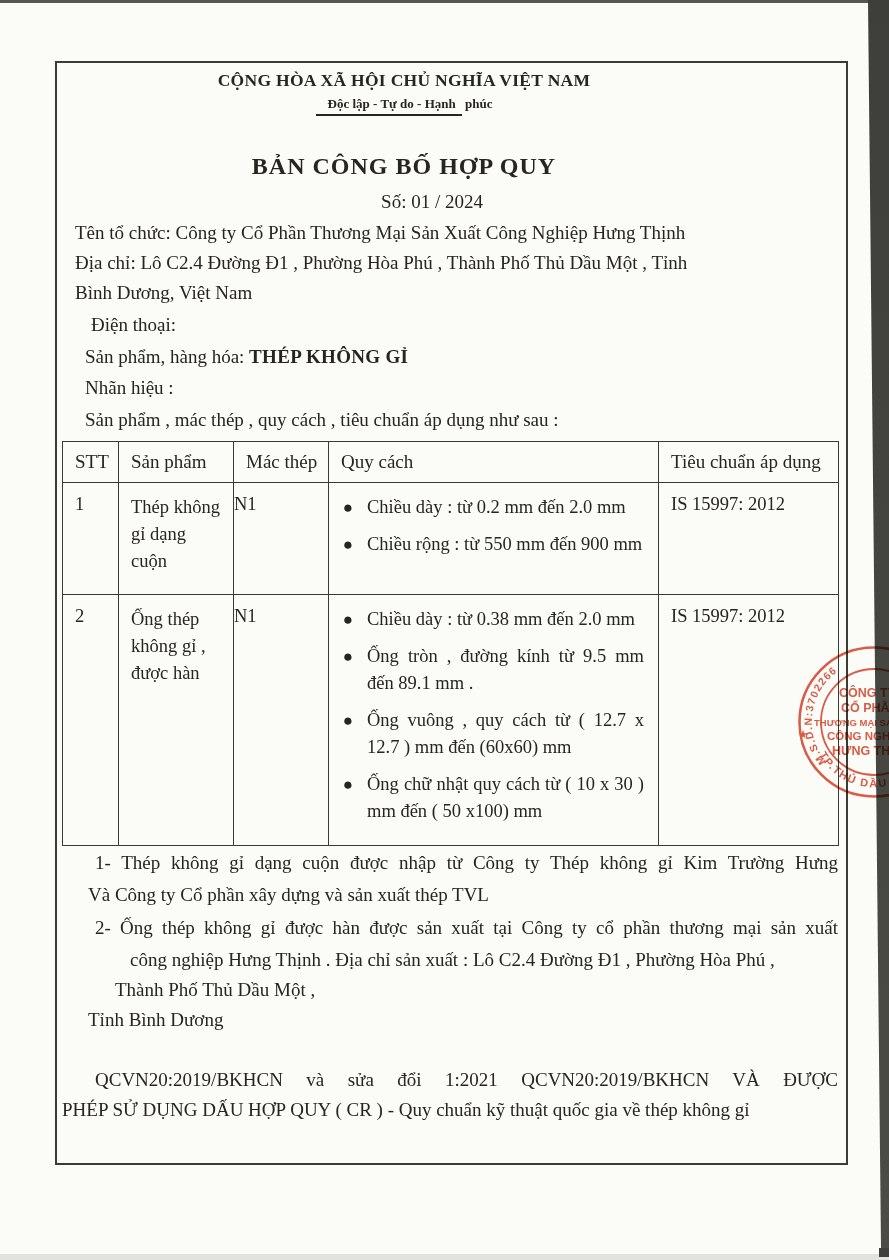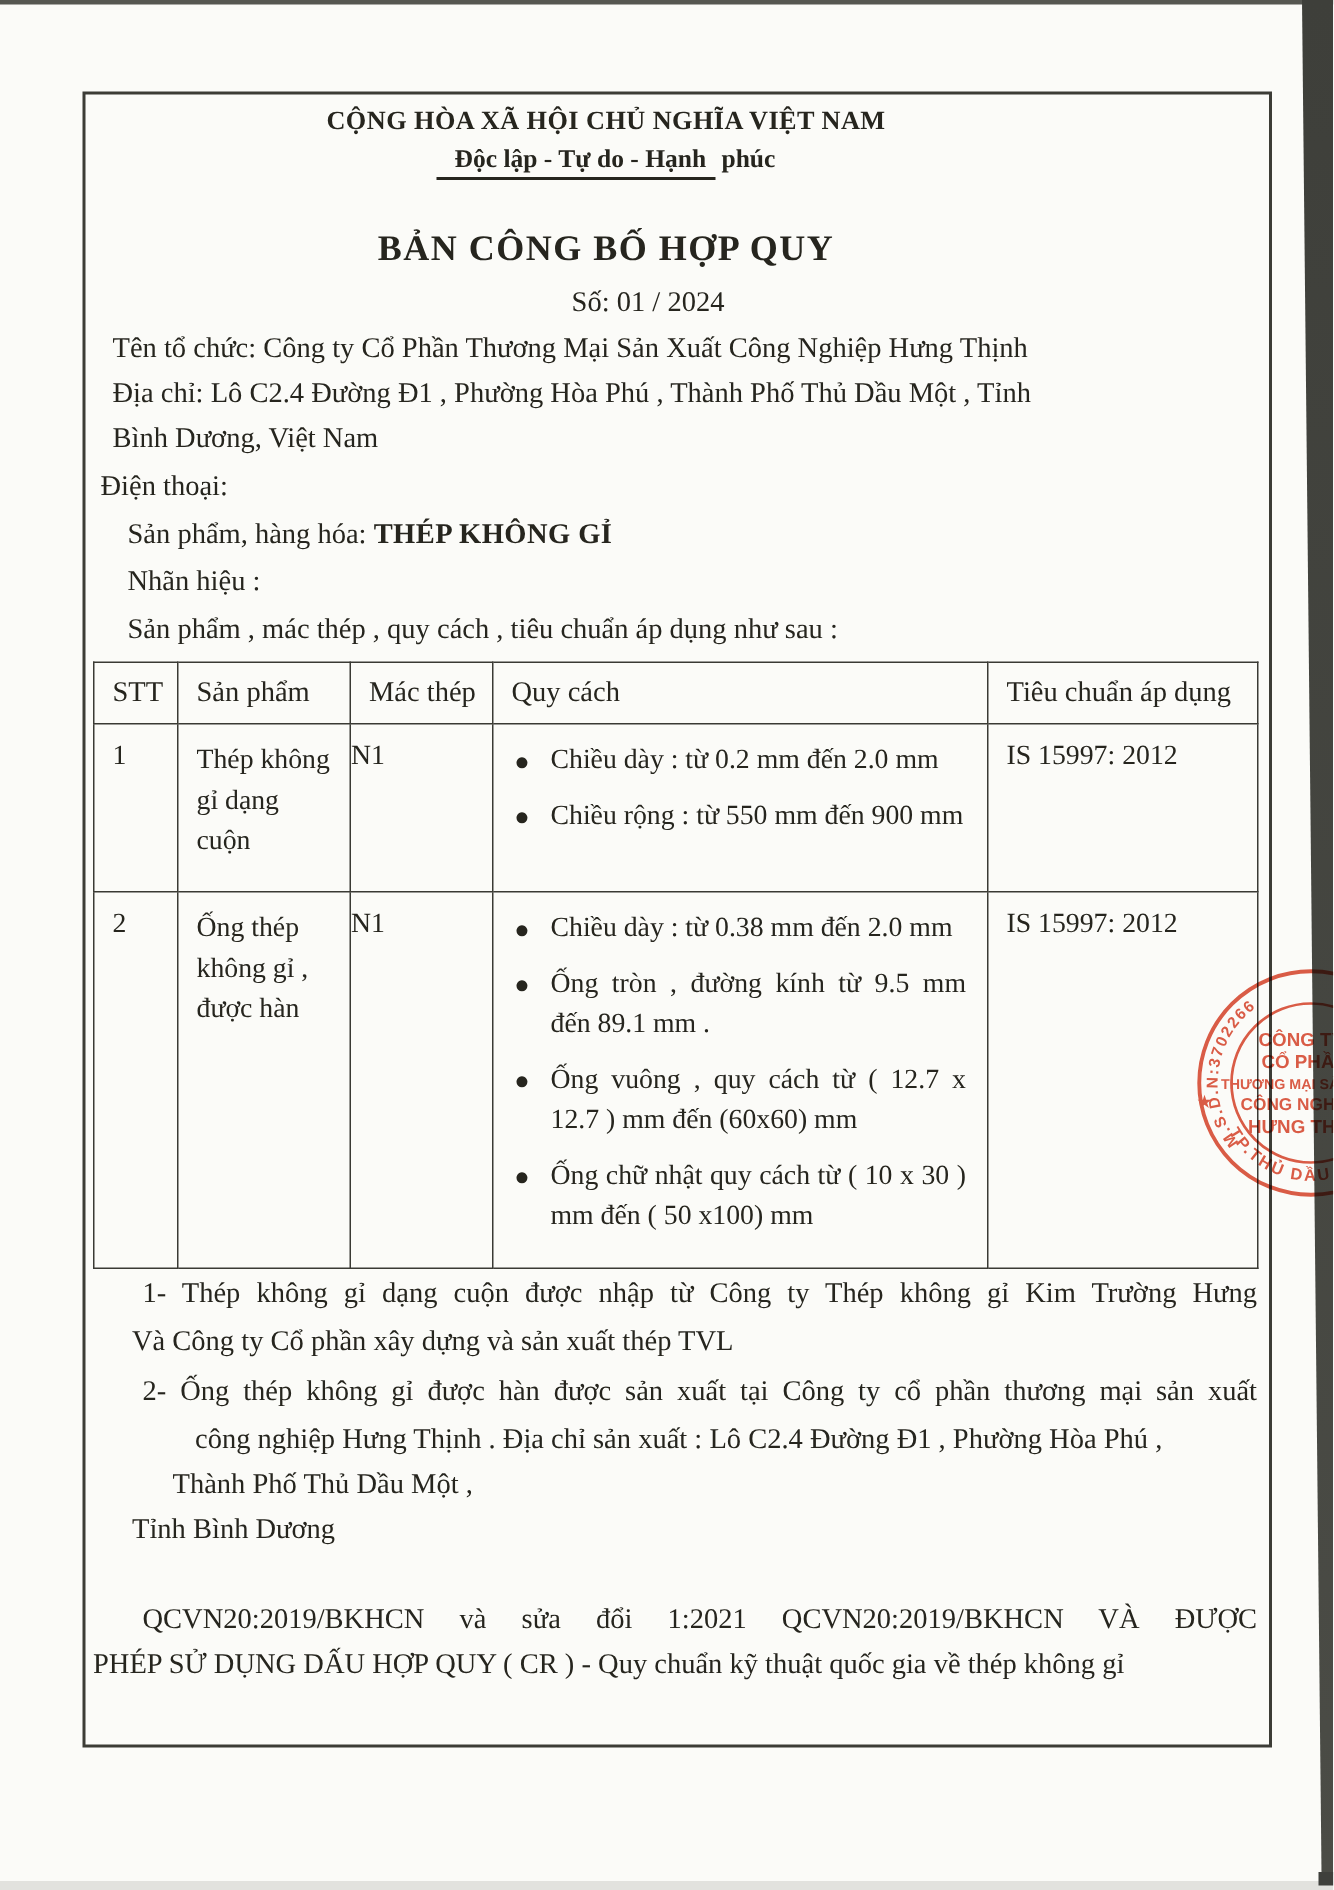--- a/index.html
+++ b/index.html
@@ -18,30 +18,30 @@
   .edge-bottom{position:absolute;left:0;top:1254px;width:889px;height:6px;background:#e2e2de;}
   .edge-nub{position:absolute;left:879px;top:1248px;width:10px;height:9px;background:#3f403c;}
 
   .doc-border{
     position:absolute;left:55px;top:61px;width:789px;height:1100px;
     border:2px solid #3c3c36;
   }
 
   .center-line{position:absolute;left:55px;width:698px;text-align:center;}
   .nat-title{top:70px;font-size:17.5px;font-weight:bold;letter-spacing:.3px;}
-  .motto{top:96px;font-size:17px;font-weight:bold;}
+  .motto{top:96px;font-size:13px;font-weight:bold;}
   .motto-u{display:inline-block;border-bottom:2px solid #26251e;padding:0 6px 2px 12px;}
   .doc-title{top:153px;font-size:24px;font-weight:bold;letter-spacing:1px;}
   .doc-no{top:191px;font-size:19px;padding-left:28px;}
 
   .bodyline{position:absolute;font-size:19px;white-space:nowrap;}
   .org{left:75px;top:222px;}
   .addr1{left:75px;top:252px;}
   .addr2{left:75px;top:282px;}
-  .phone{left:67px;top:314px;}
+  .phone{left:91px;top:314px;}
   .product{left:85px;top:346px;}
   .product b{font-weight:bold;letter-spacing:.3px;}
   .brand{left:85px;top:377px;}
   .intro{left:85px;top:409px;}
 
   table.spec{
     position:absolute;left:62px;top:441px;width:776px;
     border-collapse:collapse;table-layout:fixed;
     font-size:18.5px;
   }

